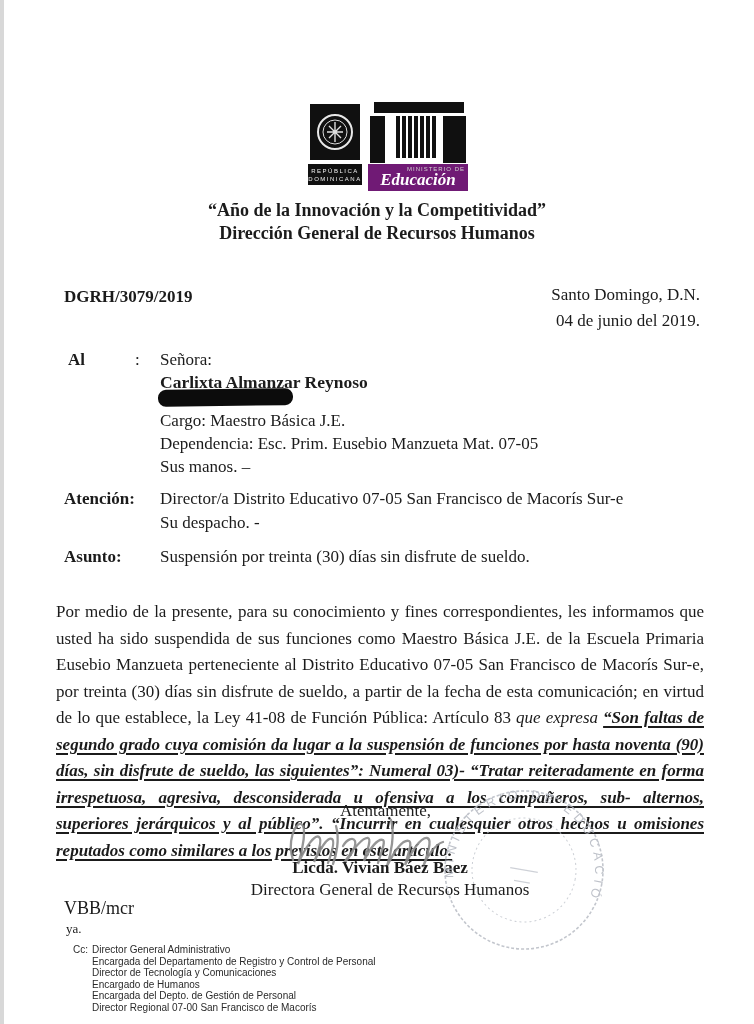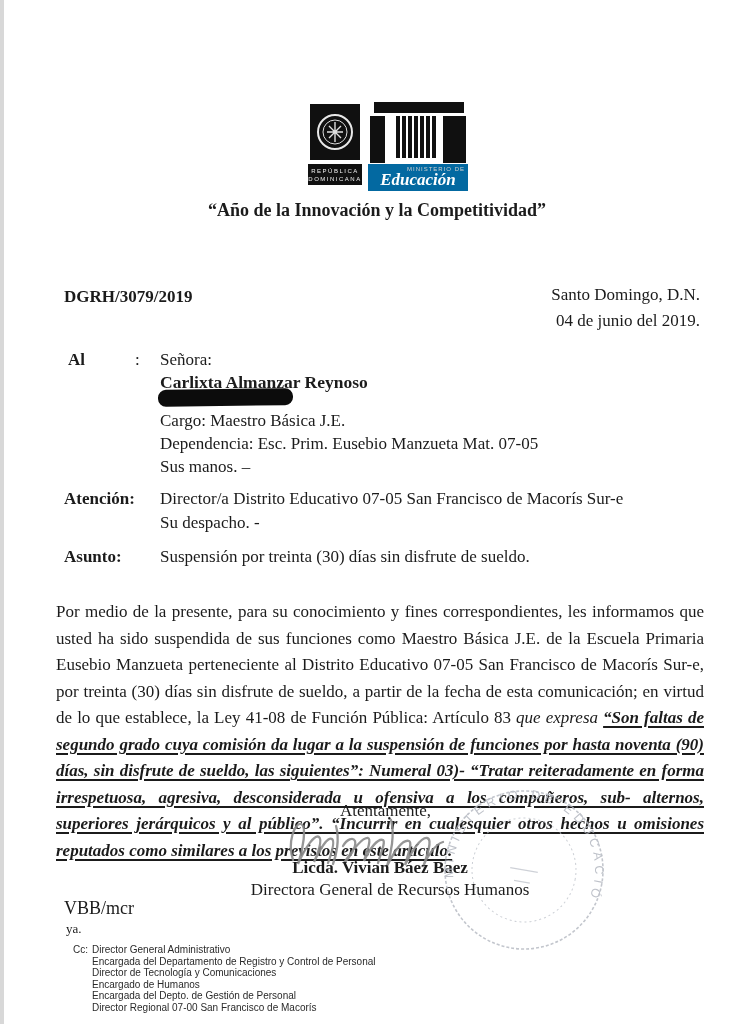--- a/index.html
+++ b/index.html
@@ -12,21 +12,21 @@
   .logo{position:absolute;left:306px;top:100px;width:162px;height:92px;}
   .seal-square{position:absolute;left:4px;top:4px;width:50px;height:56px;background:#101010;}
   .seal-caption{position:absolute;left:2px;top:64px;width:54px;height:21px;background:#101010;
     color:#efefef;font-size:6px;line-height:8px;text-align:center;letter-spacing:1.5px;
     font-family:"Liberation Sans",sans-serif;padding-top:3px;box-sizing:border-box;}
   .cols-top{position:absolute;left:68px;top:2px;width:90px;height:11px;background:#101010;}
   .cols-left{position:absolute;left:64px;top:16px;width:15px;height:47px;background:#101010;}
   .cols-right{position:absolute;left:137px;top:16px;width:23px;height:47px;background:#101010;}
   .cols-mid{position:absolute;left:90px;top:16px;width:40px;height:47px;background:#ffffff;display:flex;justify-content:space-between;}
   .cols-mid i{display:block;width:4px;height:42px;background:#101010;}
-  .edu-band{position:absolute;left:62px;top:64px;width:100px;height:27px;background:#0369a1;color:#fff;}
+  .edu-band{position:absolute;left:62px;top:64px;width:100px;height:27px;background:#701a75;color:#fff;}
   .edu-script{position:absolute;left:0;right:0;bottom:1px;text-align:center;font-style:italic;font-weight:bold;font-size:17px;}
   .edu-mini{position:absolute;right:3px;top:2px;font-size:6px;letter-spacing:1px;color:#cfcfcf;font-family:"Liberation Sans",sans-serif;}
   
   .motto{position:absolute;left:77px;top:200px;width:600px;text-align:center;font-weight:bold;font-size:18px;}
   .office{position:absolute;left:77px;top:223px;width:600px;text-align:center;font-weight:bold;font-size:18px;}
   
   .refnum{position:absolute;left:64px;top:287px;font-weight:bold;font-size:17px;}
   .dateline{position:absolute;left:495px;top:282px;width:205px;text-align:right;font-size:17px;line-height:26px;}
   
   .to-label{position:absolute;left:68px;top:350px;font-weight:bold;font-size:17px;}
@@ -89,20 +89,21 @@
         <i></i>
     </div>
     <div class="cols-right"></div>
     <div class="edu-band">
       <span class="edu-mini">MINISTERIO DE</span>
       <div class="edu-script">Educación</div>
     </div>
   </div>
 
   <div class="motto">“Año de la Innovación y la Competitividad”</div>
+  <div class="office">Dirección General de Recursos Humanos</div>
 
   <div class="refnum">DGRH/3079/2019</div>
   <div class="dateline">
     <div>Santo Domingo, D.N.</div>
     <div>04 de junio del 2019.</div>
   </div>
 
   <div class="to-label">Al</div>
   <div class="to-colon">:</div>
   <div class="rcpt" style="top:350px;">Señora:</div>

